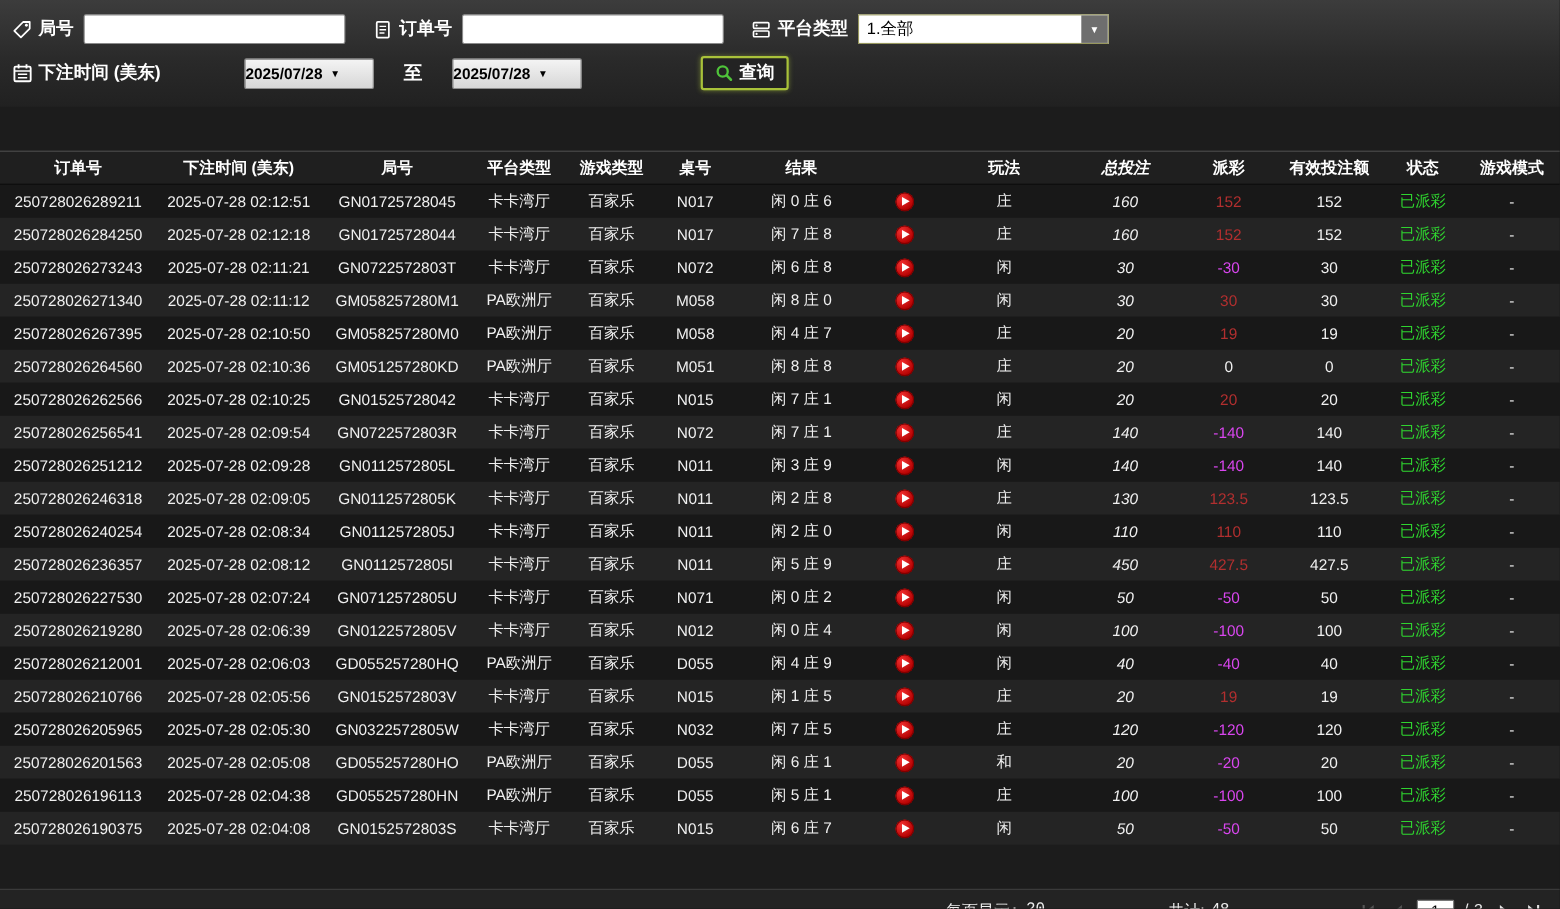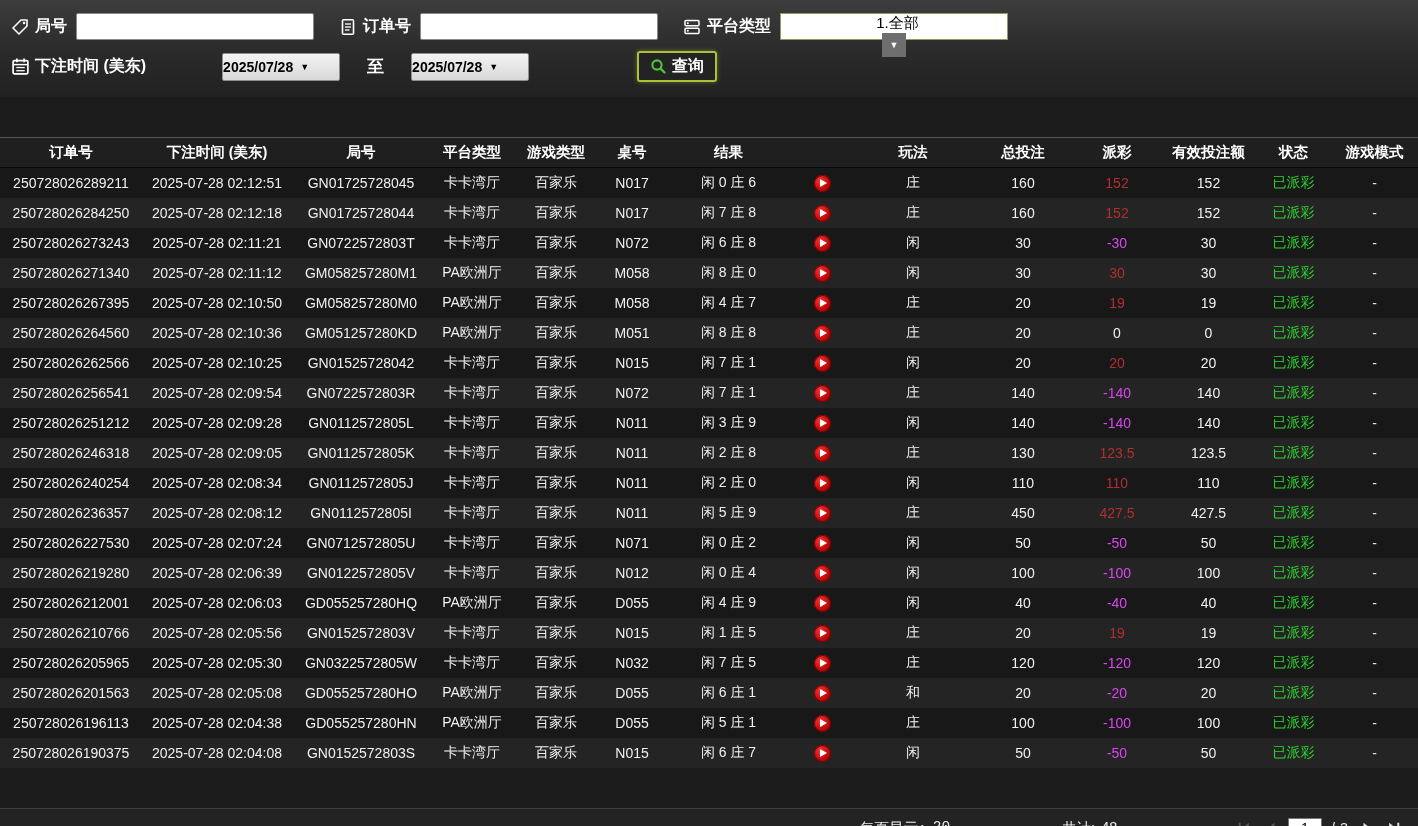--- a/index.html
+++ b/index.html
@@ -23,21 +23,21 @@
   .fgroup { display:flex; align-items:center; }
   .ficon { width:20px; height:20px; display:flex; align-items:center; justify-content:center; margin-right:5px; }
   .flabel { font-size:16px; font-weight:bold; color:#fff; margin-right:9px; white-space:nowrap; }
   .text-input {
     width:238px; height:27px; background:#fff; border:1px solid #8a8a8a;
     border-radius:2px; font-size:14px; padding:0 6px; color:#000; outline:none;
   }
   .fgroup + .fgroup { margin-left:24px; }
   .select {
     width:228px; height:27px; background:#fff; border:1px solid #97975e;
-    display:flex; align-items:center; color:#000; font-size:15px; cursor:pointer;flex-direction:column;
+    display:flex; align-items:center; color:#000; font-size:15px; cursor:pointer;
   }
   .select .sel-value { padding-left:7px; flex:1; }
   .select .sel-arrow {
     width:24px; height:25px; background:#6e6e6e; color:#fff; font-size:9px;
     display:flex; align-items:center; justify-content:center; flex:0 0 24px;
   }
   .date-btn {
     height:28px; width:118px; background:linear-gradient(180deg,#f4f4f4,#d7d7d7);
     border:1px solid #8f8f8f; border-radius:2px; color:#000; font-weight:bold;
     font-size:14px; display:flex; align-items:center; 
@@ -65,21 +65,21 @@
 
   .c-order   { width:142px; }
   .c-time    { width:150px; }
   .c-round   { width:138px; }
   .c-platform{ width:84px; }
   .c-game    { width:84px; }
   .c-table   { width:68px; }
   .c-result  { width:125px; }
   .c-play    { width:62px; }
   .c-bettype { width:120px;text-align:center; }
-  .c-bet     { width:100px; }
+  .c-bet     { width:100px;font-style:italic; }
   .c-payout  { width:88px; }
   .c-valid   { width:95px; }
   .c-status  { width:75px; }
   .c-mode    { width:87px; }
 
   .payout-win  { color:#b22f2f; }
   .payout-loss { color:#d946ef; }
   .payout-zero { color:#f0f0f0; }
   .status-paid { color:#2fd32f; }
   .c-mode { color:#e0e0e0; }

